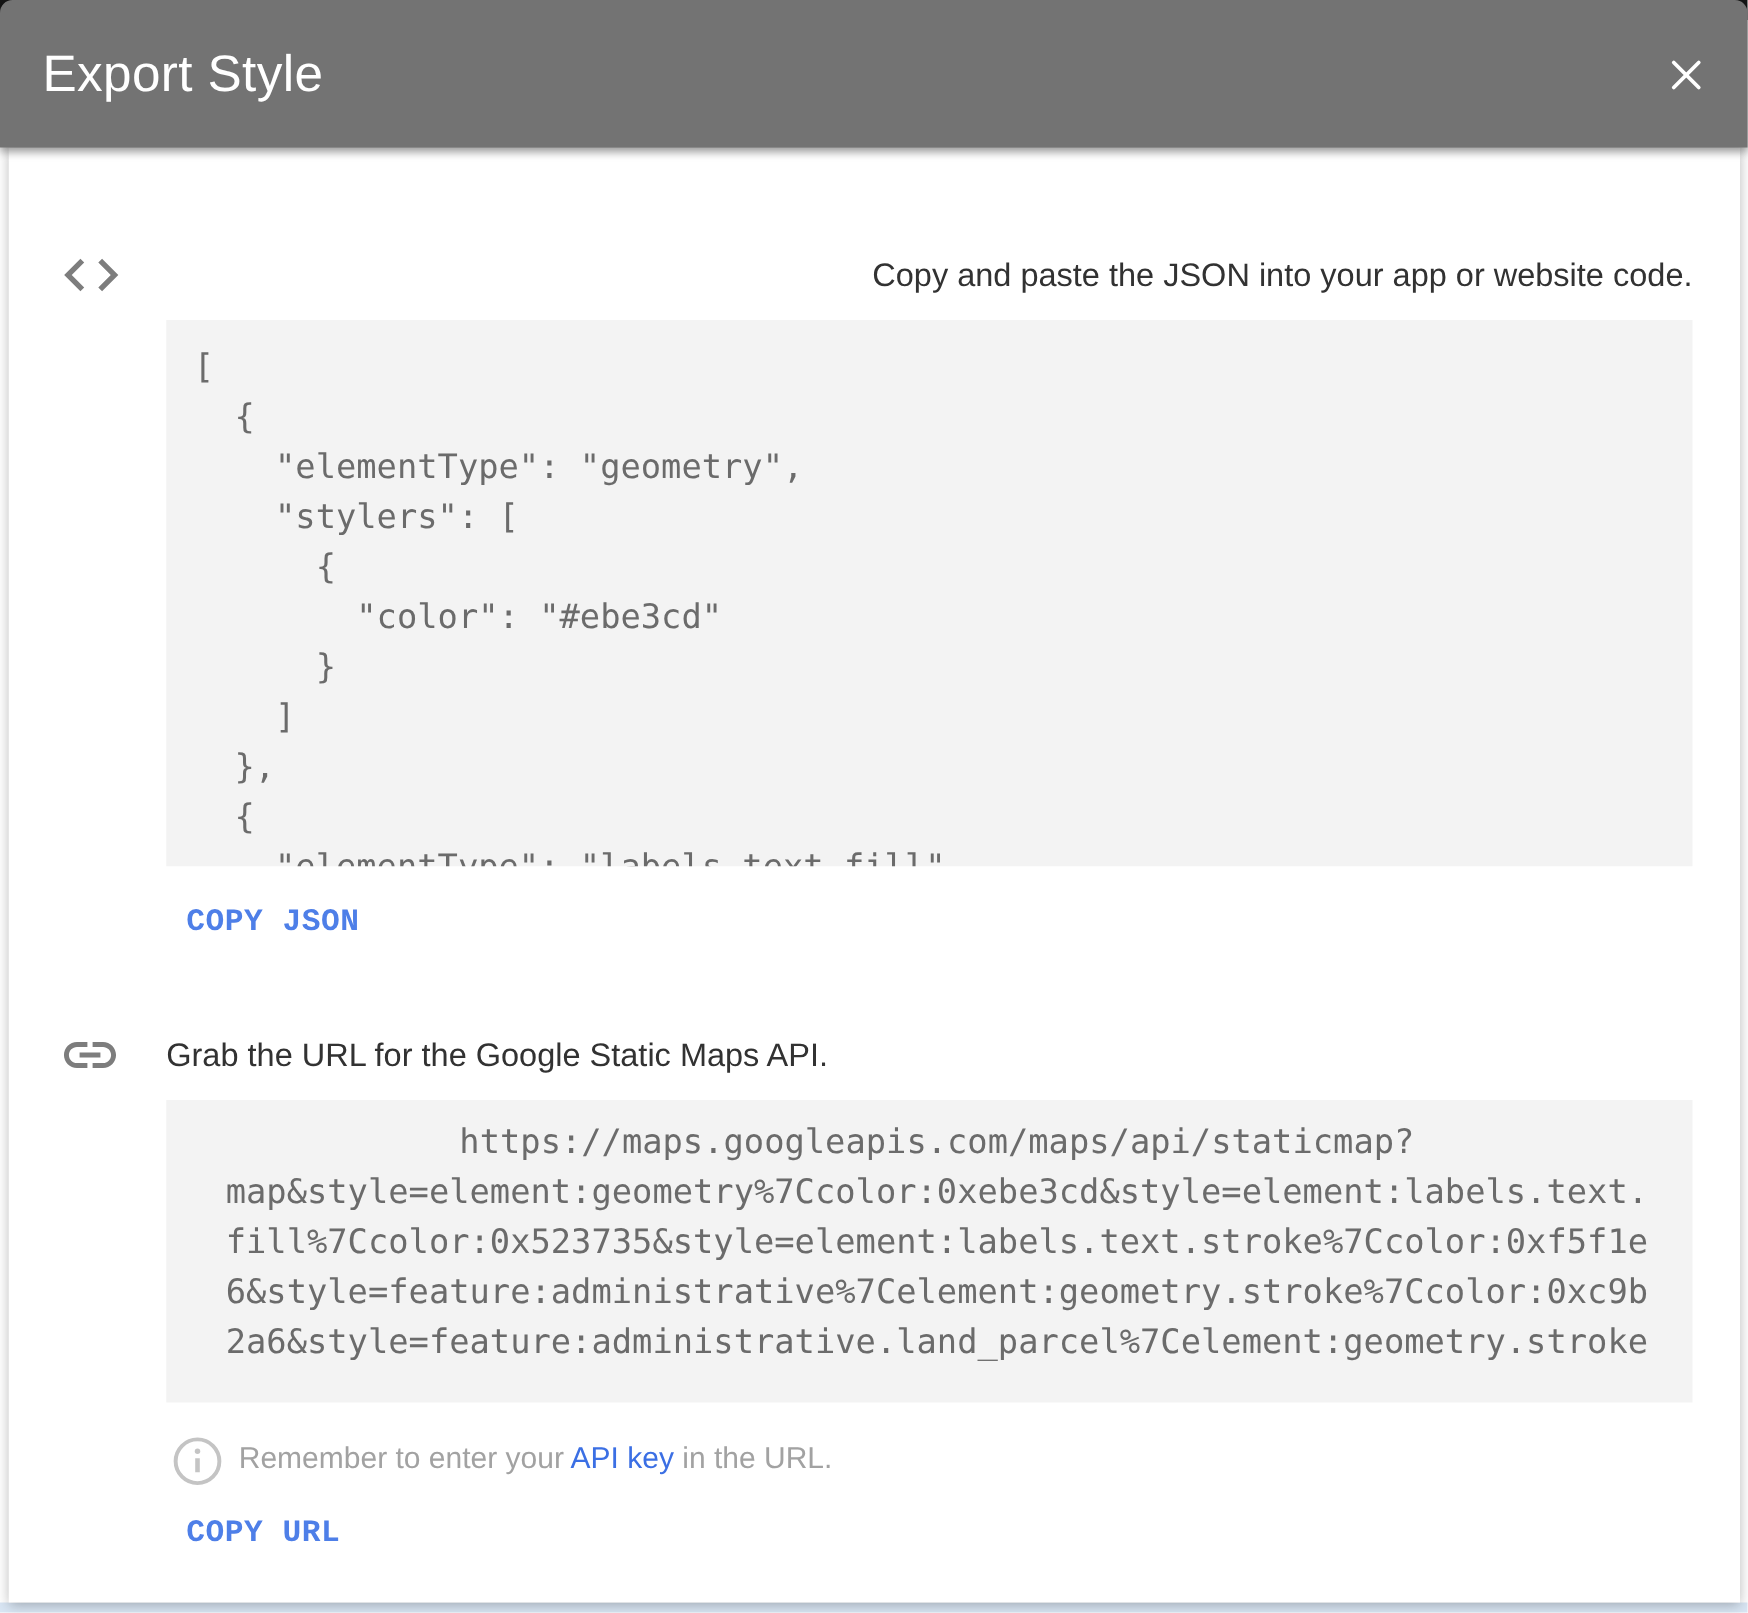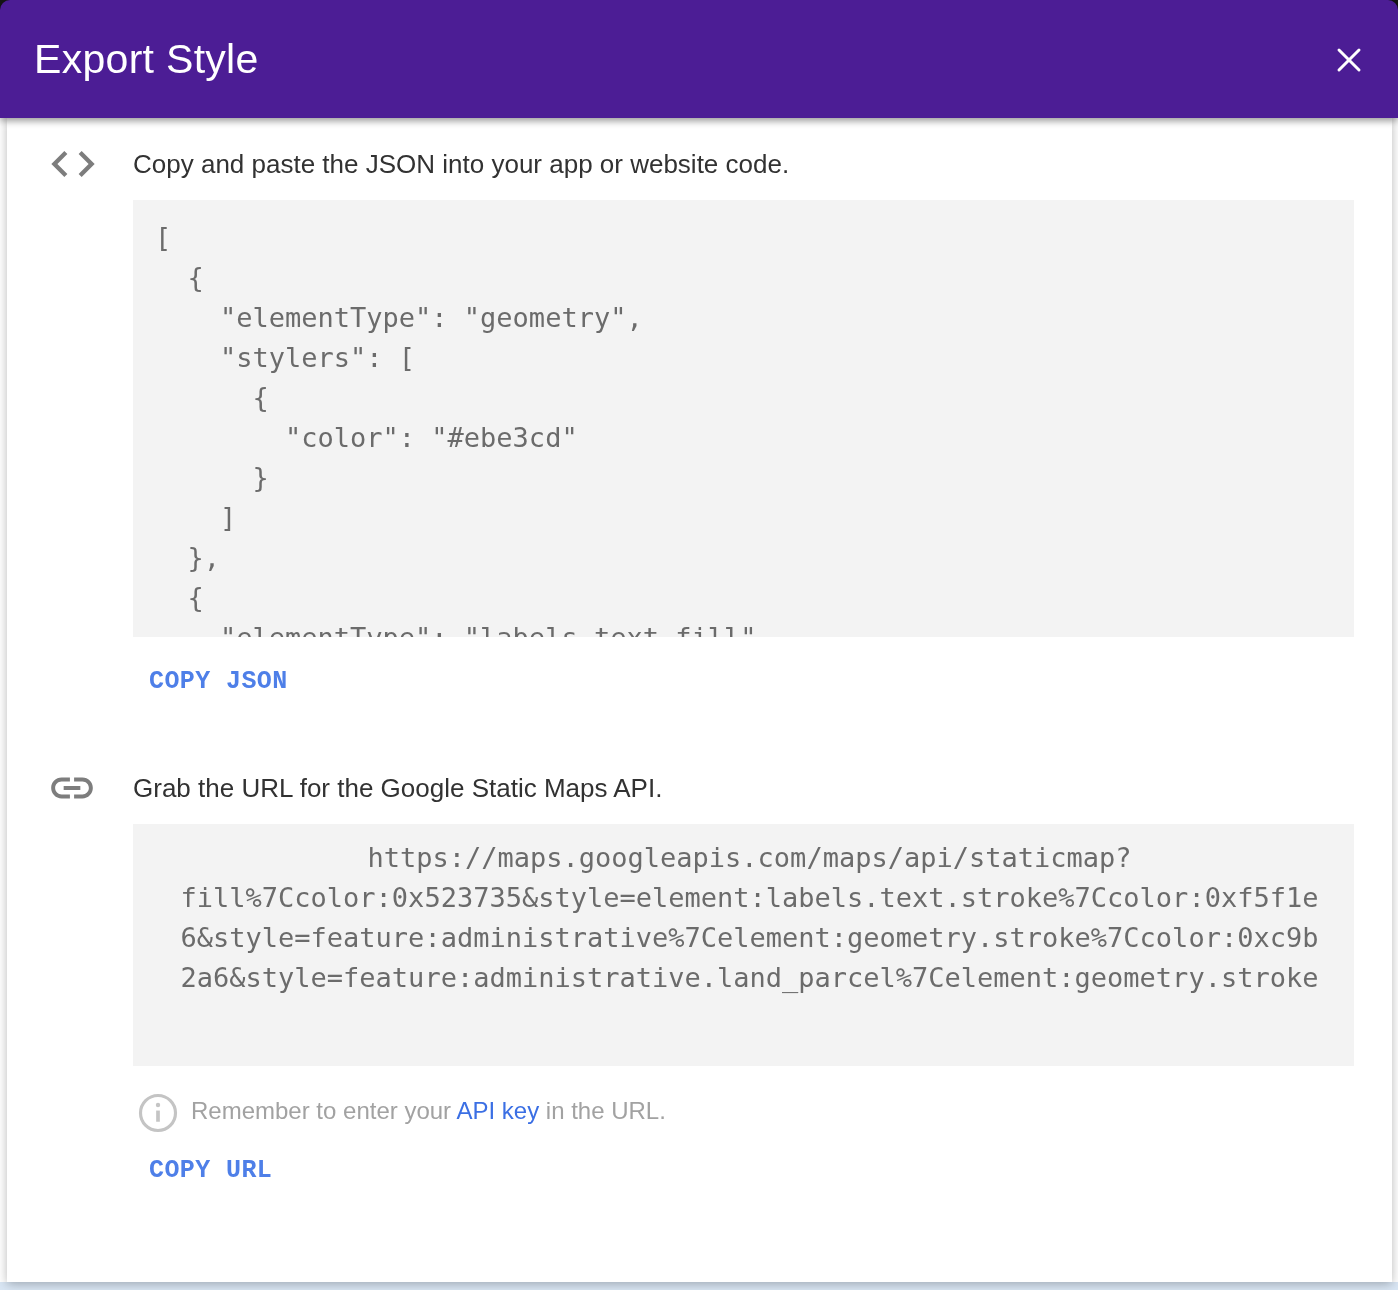--- a/index.html
+++ b/index.html
@@ -7,21 +7,21 @@
     width:1398px; height:1290px; position:relative; overflow:hidden;
     background:#ffffff;
     font-family:"Liberation Sans", sans-serif;
   }
   
   .corner-dark { position:absolute; top:0; width:16px; height:16px; background:#151515; z-index:0; }
   .corner-dark.left { left:0; } .corner-dark.right { right:0; }
 
   .titlebar {
     position:absolute; top:0; left:0; right:0; height:118px;
-    background:#4c1d95; border-radius:10px 10px 0 0;
+    background:#737373; border-radius:10px 10px 0 0;
     box-shadow:0 3px 7px rgba(0,0,0,0.40);
     display:flex; align-items:center; z-index:3;
   }
   .titlebar .title {
     margin-left:34px; color:#ffffff; font-size:41px; font-weight:400; letter-spacing:0.3px;
   }
   .close-btn {
     position:absolute; right:30px; top:41px; width:38px; height:38px;
     background:transparent; border:none; padding:0; cursor:pointer;
     display:flex; align-items:center; justify-content:center;
@@ -38,21 +38,21 @@
   }
 
   .row { position:relative; margin-left:126px; margin-right:38px; }
 
   .instr-row .lead-icon { position:absolute; display:block; }
   .instr-text { font-size:26px; color:#323232; line-height:32px; display:inline-block; }
 
   .code-icon-wrap { left:-86px; top:-10px; }
   .link-icon-wrap { left:-86px; top:-9px; }
 
-  .sec1-instr { margin-top:30px; }
+  .sec1-instr { margin-top:86px;text-align:right; }
   .code-block {
     margin:20px 38px 0 126px;
     height:437px; box-sizing:border-box;
     background:#f3f3f3; color:#6b6b6b;
     padding:18px 10px 0 22px; overflow:hidden;
     font-family:"DejaVu Sans Mono", monospace;
     font-size:27px; line-height:40px;
   }
   .code-line { white-space:pre; }
 
@@ -137,20 +137,21 @@
     <span class="lead-icon link-icon-wrap">
       <svg width="50" height="50" viewBox="0 0 24 24">
         <path fill="#7d7d7d" d="M3.9 12c0-1.71 1.39-3.1 3.1-3.1h4V7H7c-2.76 0-5 2.24-5 5s2.24 5 5 5h4v-1.9H7c-1.71 0-3.1-1.39-3.1-3.1zM8 13h8v-2H8v2zm9-6h-4v1.9h4c1.71 0 3.1 1.39 3.1 3.1s-1.39 3.1-3.1 3.1h-4V17h4c2.76 0 5-2.24 5-5s-2.24-5-5-5z"></path>
       </svg>
     </span>
     <span class="instr-text">Grab the URL for the Google Static Maps API.</span>
   </div>
 
   <div class="code-block url-block">
       <div class="code-line">https://maps.googleapis.com/maps/api/staticmap?</div>
+      <div class="code-line">map&amp;style=element:geometry%7Ccolor:0xebe3cd&amp;style=element:labels.text.</div>
       <div class="code-line">fill%7Ccolor:0x523735&amp;style=element:labels.text.stroke%7Ccolor:0xf5f1e</div>
       <div class="code-line">6&amp;style=feature:administrative%7Celement:geometry.stroke%7Ccolor:0xc9b</div>
       <div class="code-line">2a6&amp;style=feature:administrative.land_parcel%7Celement:geometry.stroke</div>
     </div>
 
   <div class="note-row">
     <span class="note-icon-wrap">
       <svg width="42" height="42" viewBox="0 0 24 24">
         <circle cx="12" cy="12" r="10" fill="none" stroke="#c4c4c4" stroke-width="1.8"></circle>
         <line x1="12" y1="10.6" x2="12" y2="17" stroke="#c4c4c4" stroke-width="2.1"></line>

